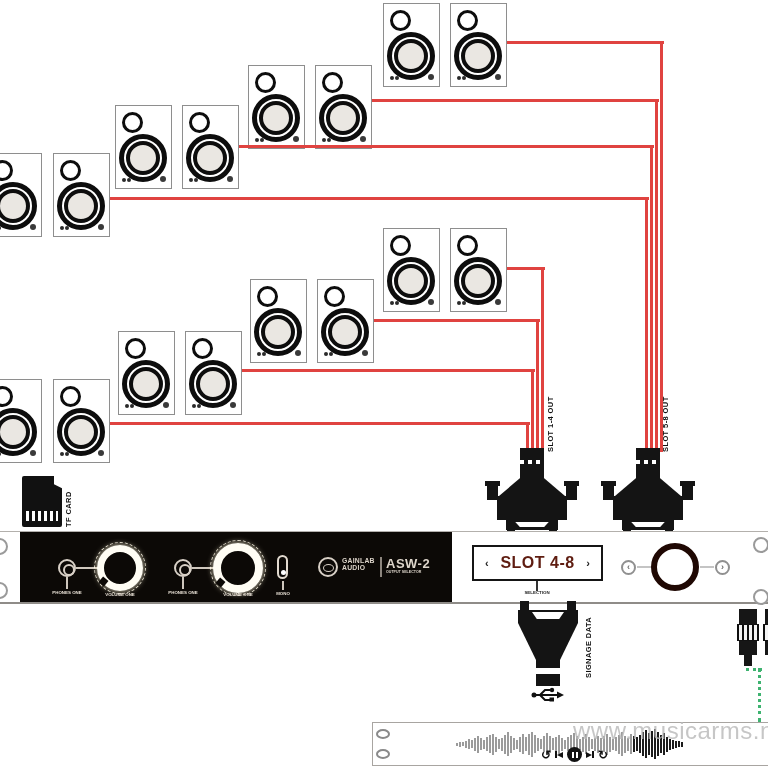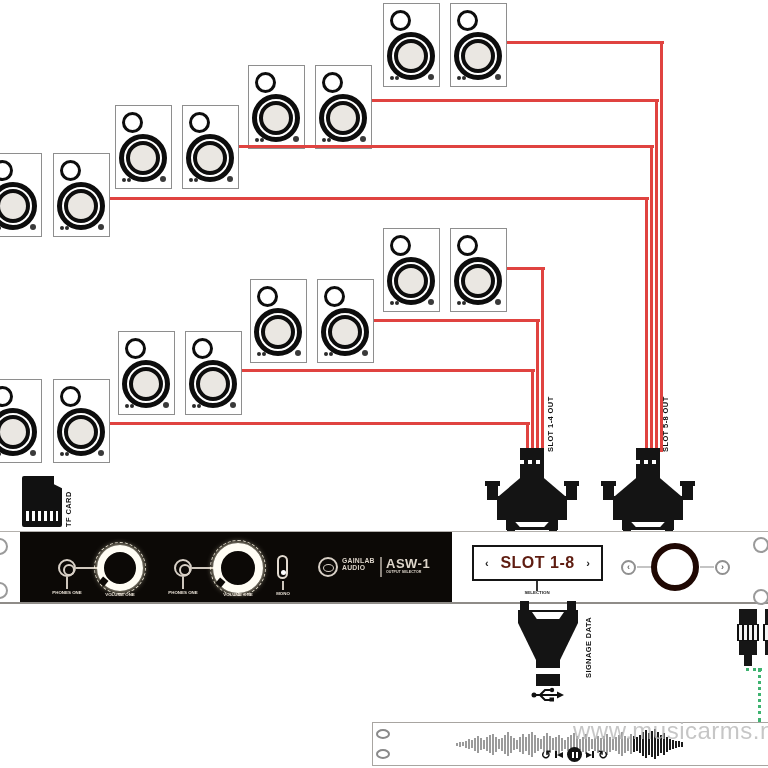--- a/index.html
+++ b/index.html
@@ -314,26 +314,26 @@
     <div class="mono"></div>
     <div class="vline" style="left:282px;top:49px;height:9px"></div>
     <div class="plabel" style="left:243px;top:59px">MONO</div>
 
     <div class="logoic"></div>
     <div class="brand">
       <div>GAINLAB</div>
       <div>AUDIO</div>
     </div>
     <div class="ldiv"></div>
-    <div class="model">ASW-1</div>
+    <div class="model">ASW-2</div>
     <div class="msub">OUTPUT SELECTOR</div>
 
     <div class="disp">
       <span class="arr">‹</span>
-      <span class="val">SLOT 1-8</span>
+      <span class="val">SLOT 4-8</span>
       <span class="arr">›</span>
     </div>
     <div class="vline" style="left:536px;top:49px;height:10px;background:#333"></div>
     <div class="plabel dark" style="left:497px;top:58px">SELECTION</div>
 
     <div class="encbtn" style="left:621px;top:28px">‹</div>
     <div class="encline" style="left:637px;top:34px"></div>
     <div class="enc"></div>
     <div class="encline" style="left:700px;top:34px"></div>
     <div class="encbtn" style="left:715px;top:28px">›</div>

